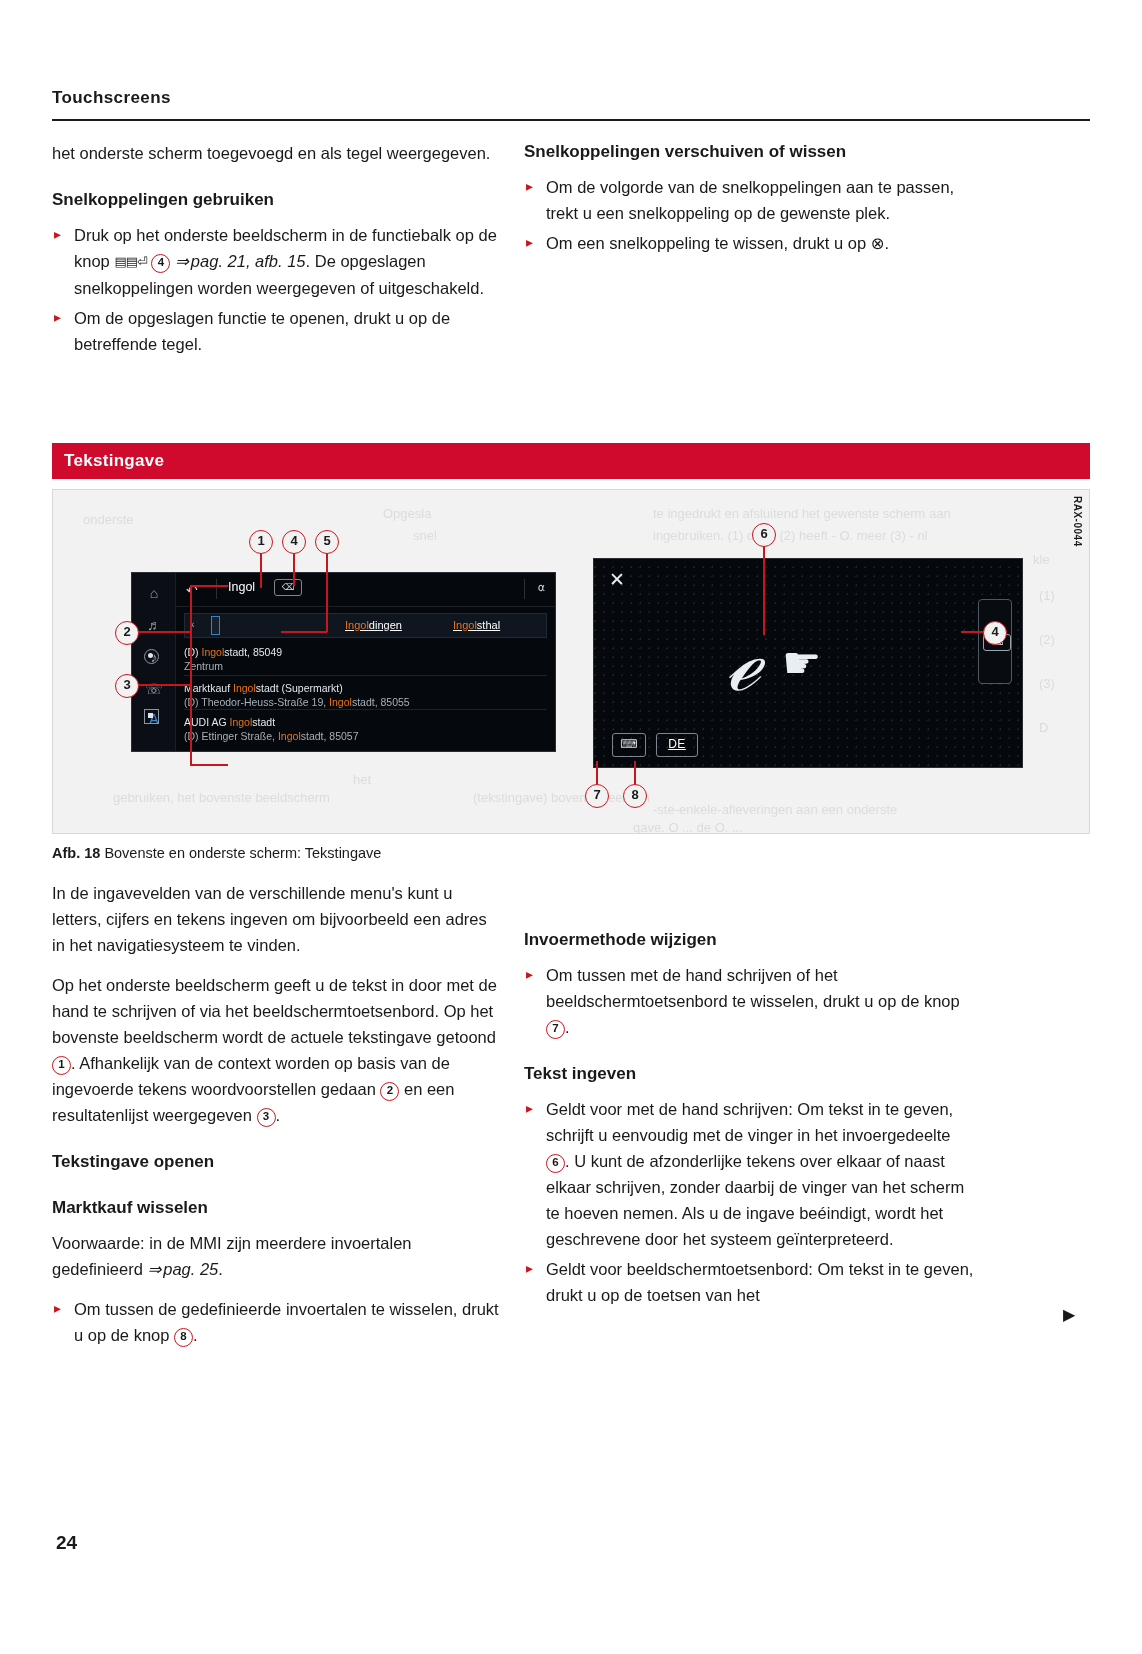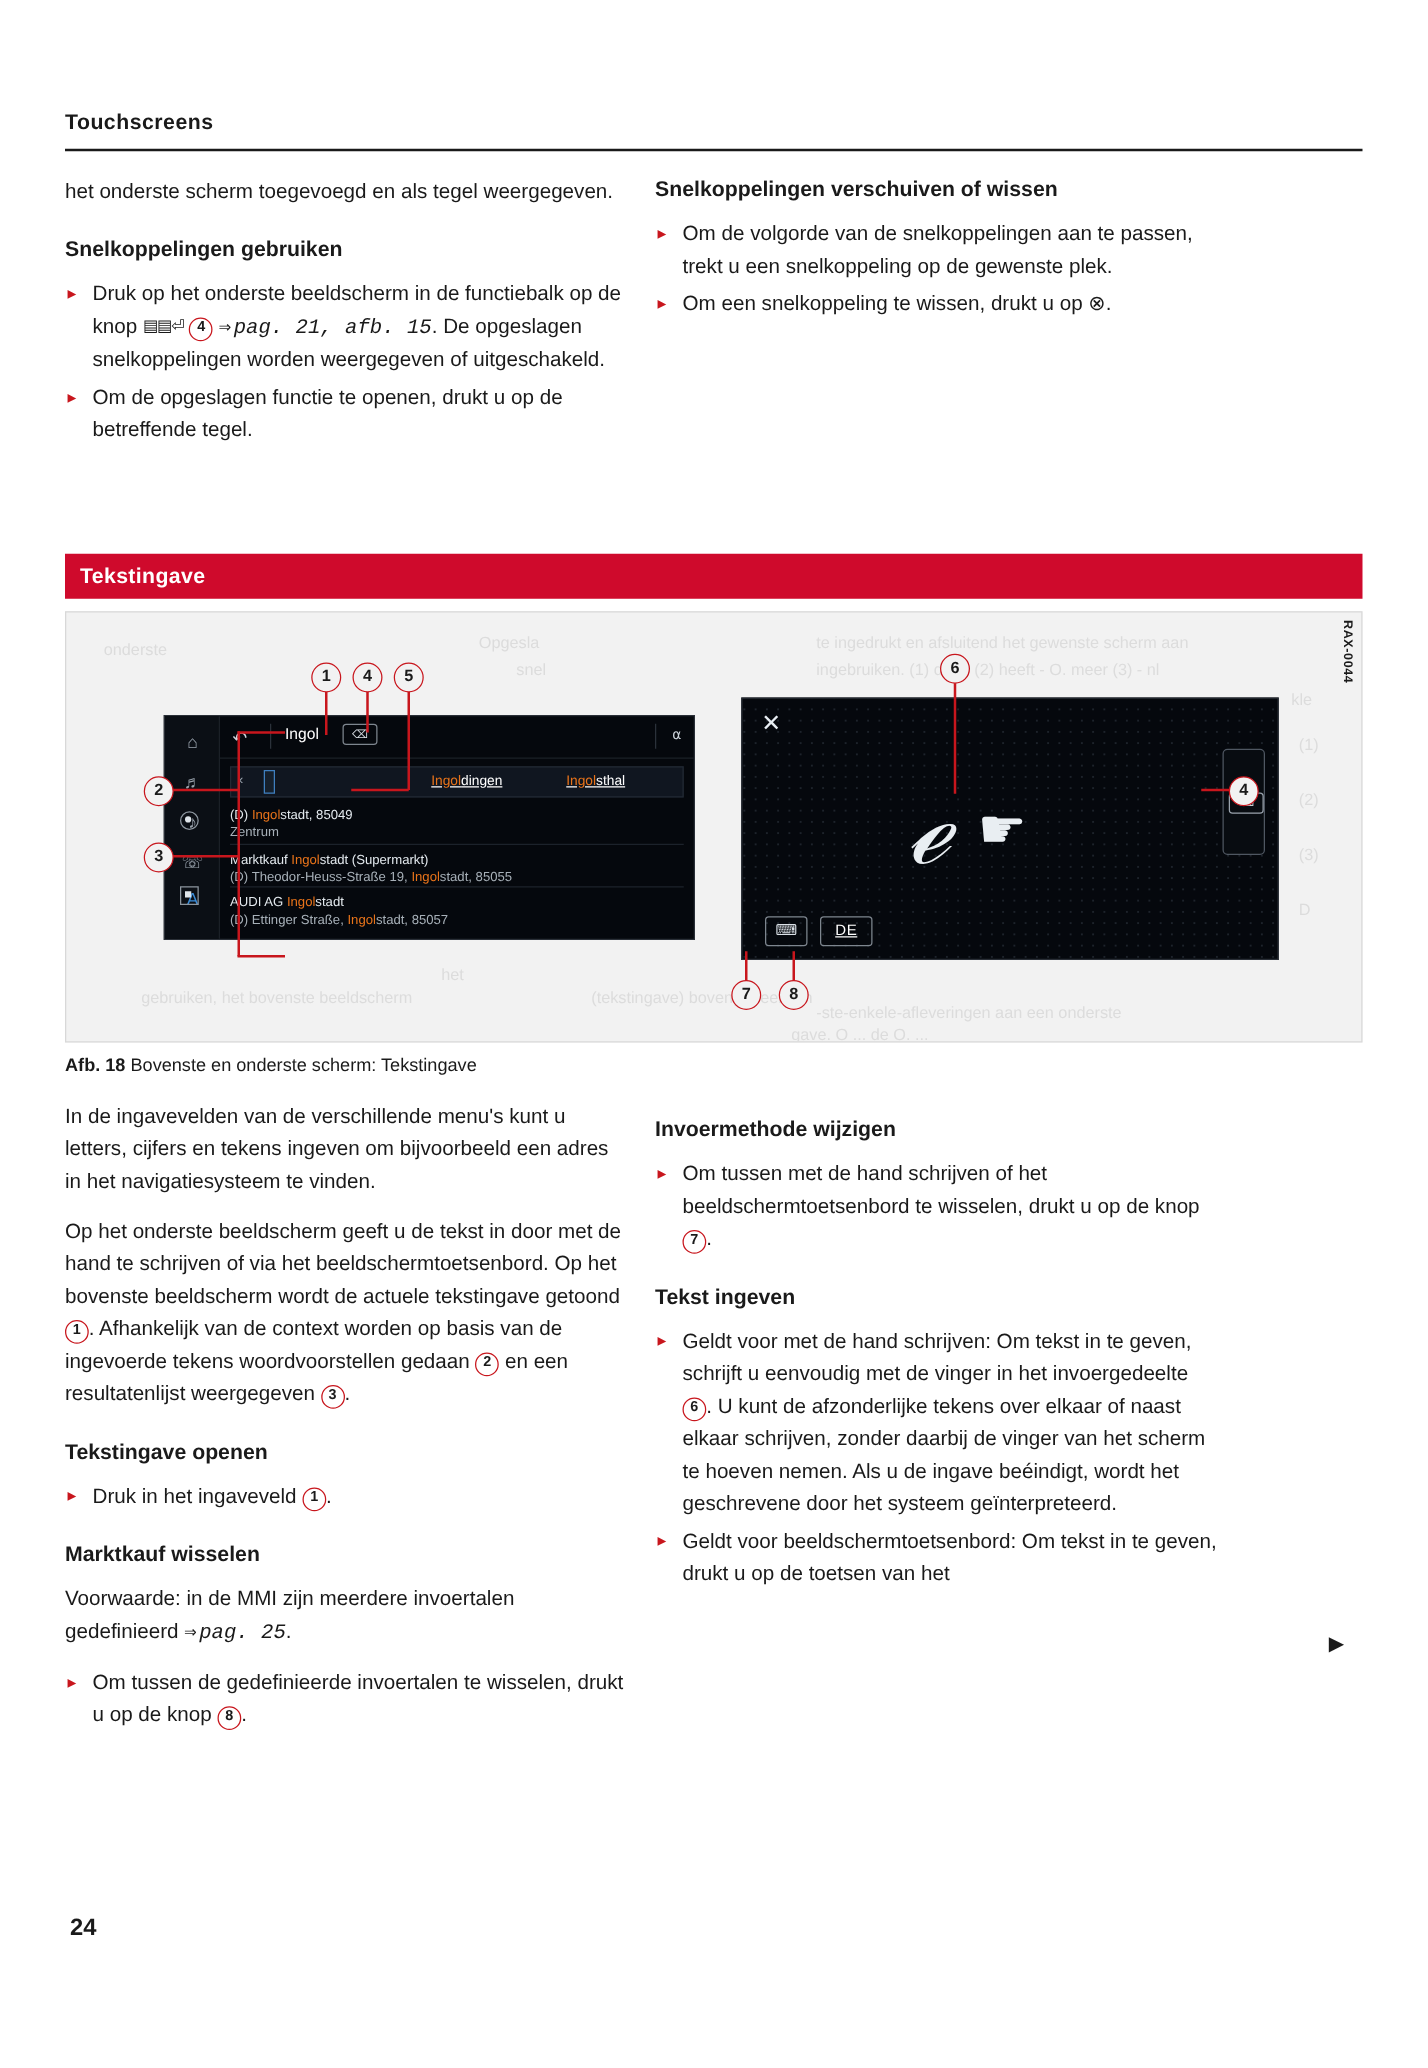--- a/index.html
+++ b/index.html
@@ -37,21 +37,21 @@
   ul.bullets { list-style:none; margin:0 0 8px 0; padding:0; }
   ul.bullets li {
     position:relative; padding-left:22px; margin-bottom:4px;
   }
   ul.bullets li:before {
     content:"\25B8";
     position:absolute; left:2px; top:-1px;
     color:#c8161d; font-size:14px;
   }
 
-  .italic { font-style:italic;font-family:Liberation Mono, monospace; }
+  .italic { font-style:italic; }
   .arrow-ref:before { content:"\21D2"; margin-right:2px; }
 
   
   .circ {
     display:inline-block;
     width:17px; height:17px; line-height:15px;
     border:1.4px solid #c8161d; border-radius:50%;
     text-align:center; font-size:11.5px; font-weight:bold;
     color:#1a1a1a; vertical-align:1px;
     font-family:"Liberation Sans", sans-serif;
@@ -388,38 +388,33 @@
   </div>
 
   <div class="col left" style="top:880px;">
     <p class="para">In de ingavevelden van de verschillende menu's kunt u letters, cijfers en tekens ingeven om bijvoorbeeld een adres in het navigatiesysteem te vinden.</p>
 
     <p class="para">
       <span>Op het onderste beeldscherm geeft u de tekst in door met de hand te schrijven of via het beeldschermtoetsenbord. Op het bovenste beeldscherm wordt de actuele tekstingave getoond </span><span class="circ">1</span><span>. Afhankelijk van de context worden op basis van de ingevoerde tekens woordvoorstellen gedaan </span><span class="circ">2</span><span> en een resultatenlijst weergegeven </span><span class="circ">3</span><span>.</span>
     </p>
 
     <h3 class="sub">Tekstingave openen</h3>
-    <ul class="bullets">
-      <li>
-        <span>Druk in het ingaveveld </span><span class="circ">1</span><span>.</span>
-      </li>
-    </ul>
 
     <h3 class="sub">Marktkauf wisselen</h3>
     <p class="para">
       <span>Voorwaarde: in de MMI zijn meerdere invoertalen gedefinieerd </span><span class="italic arrow-ref">pag. 25</span><span>.</span>
     </p>
     <ul class="bullets">
       <li>
         <span>Om tussen de gedefinieerde invoertalen te wisselen, drukt u op de knop </span><span class="circ">8</span><span>.</span>
       </li>
     </ul>
   </div>
 
-  <div class="col right" style="top:892px;">
+  <div class="col right" style="top:928px;">
     <h3 class="sub" style="margin-top:0;">Invoermethode wijzigen</h3>
     <ul class="bullets">
       <li>
         <span>Om tussen met de hand schrijven of het beeldschermtoetsenbord te wisselen, drukt u op de knop </span><span class="circ">7</span><span>.</span>
       </li>
     </ul>
 
     <h3 class="sub">Tekst ingeven</h3>
     <ul class="bullets">
       <li>

